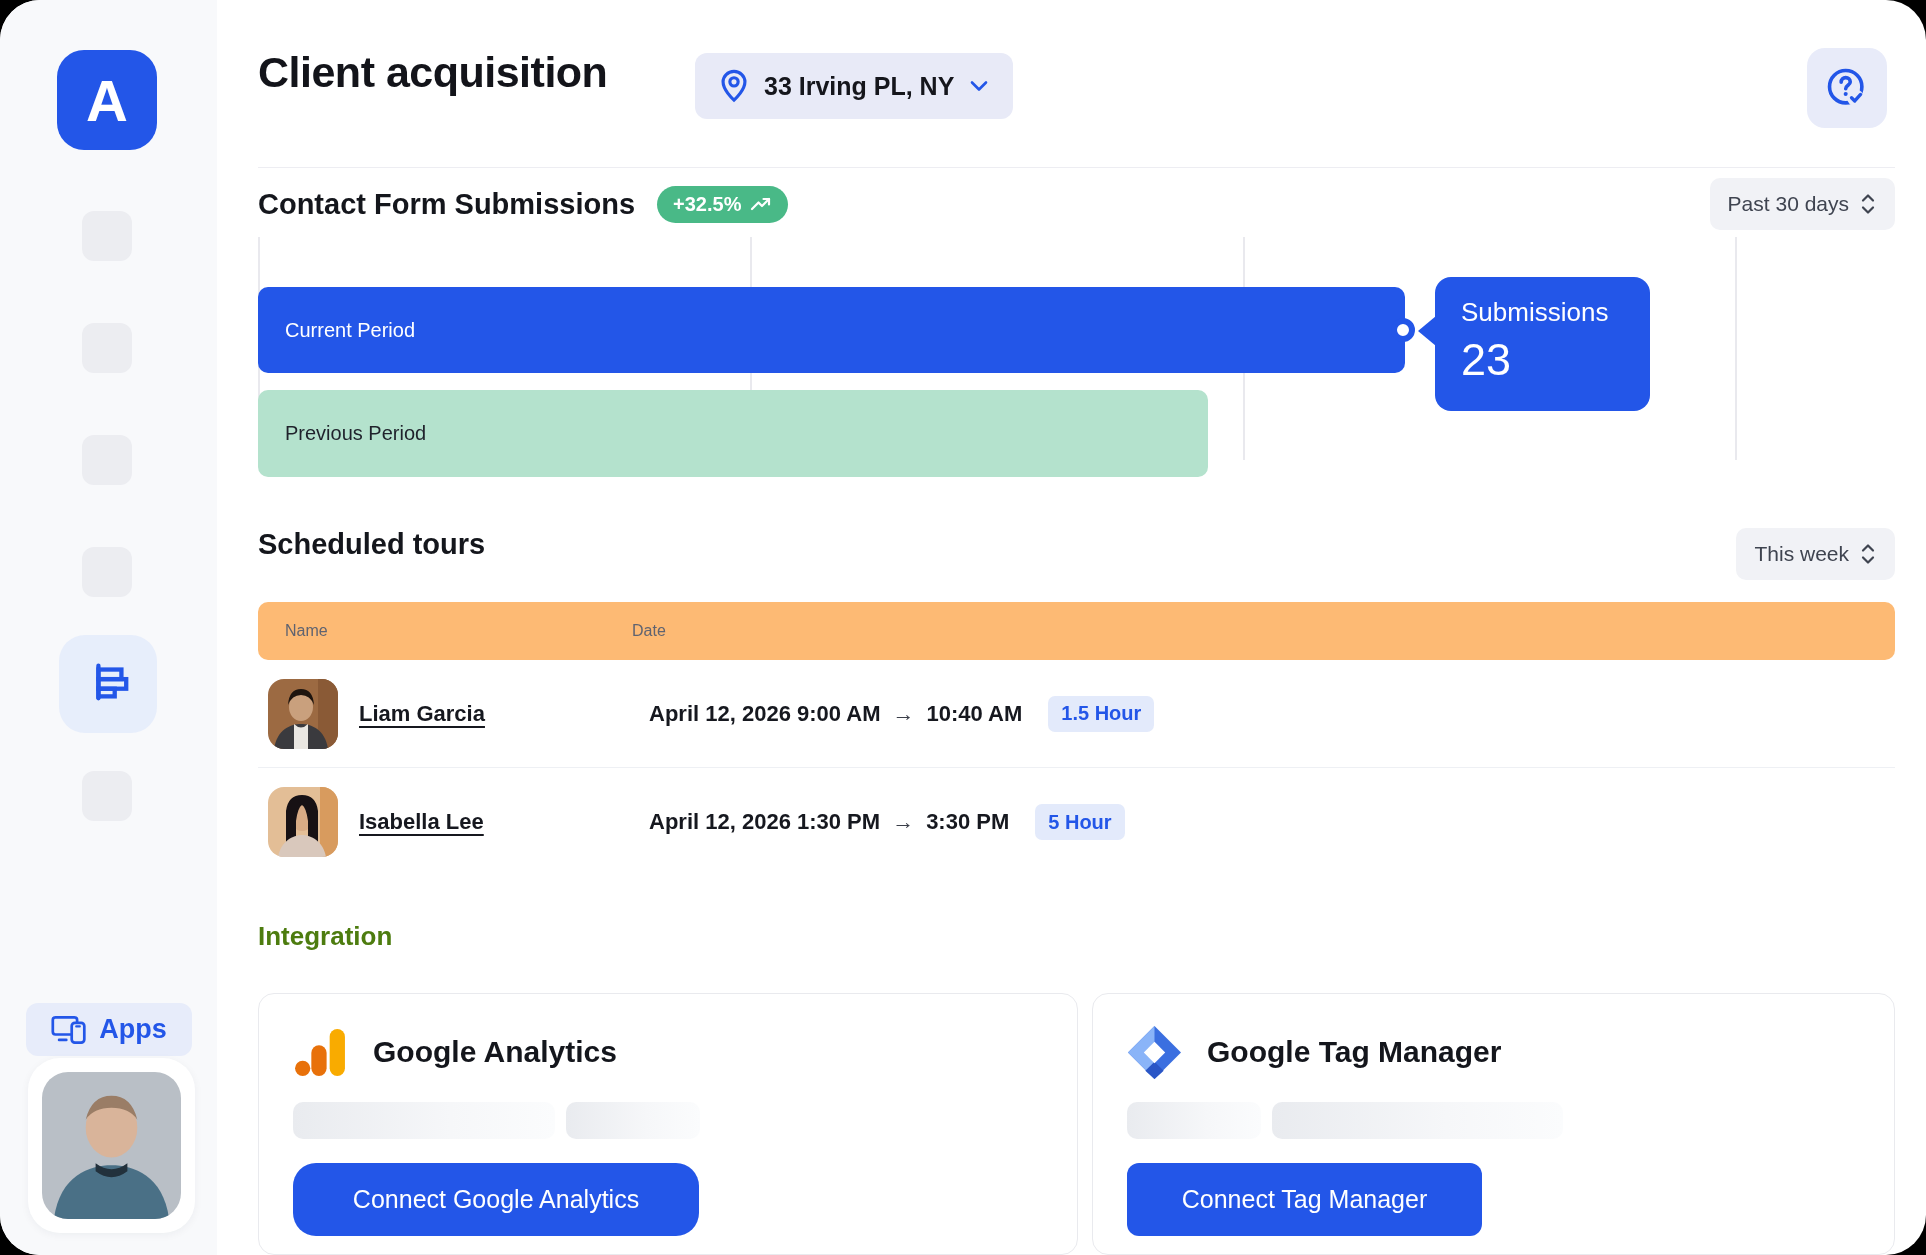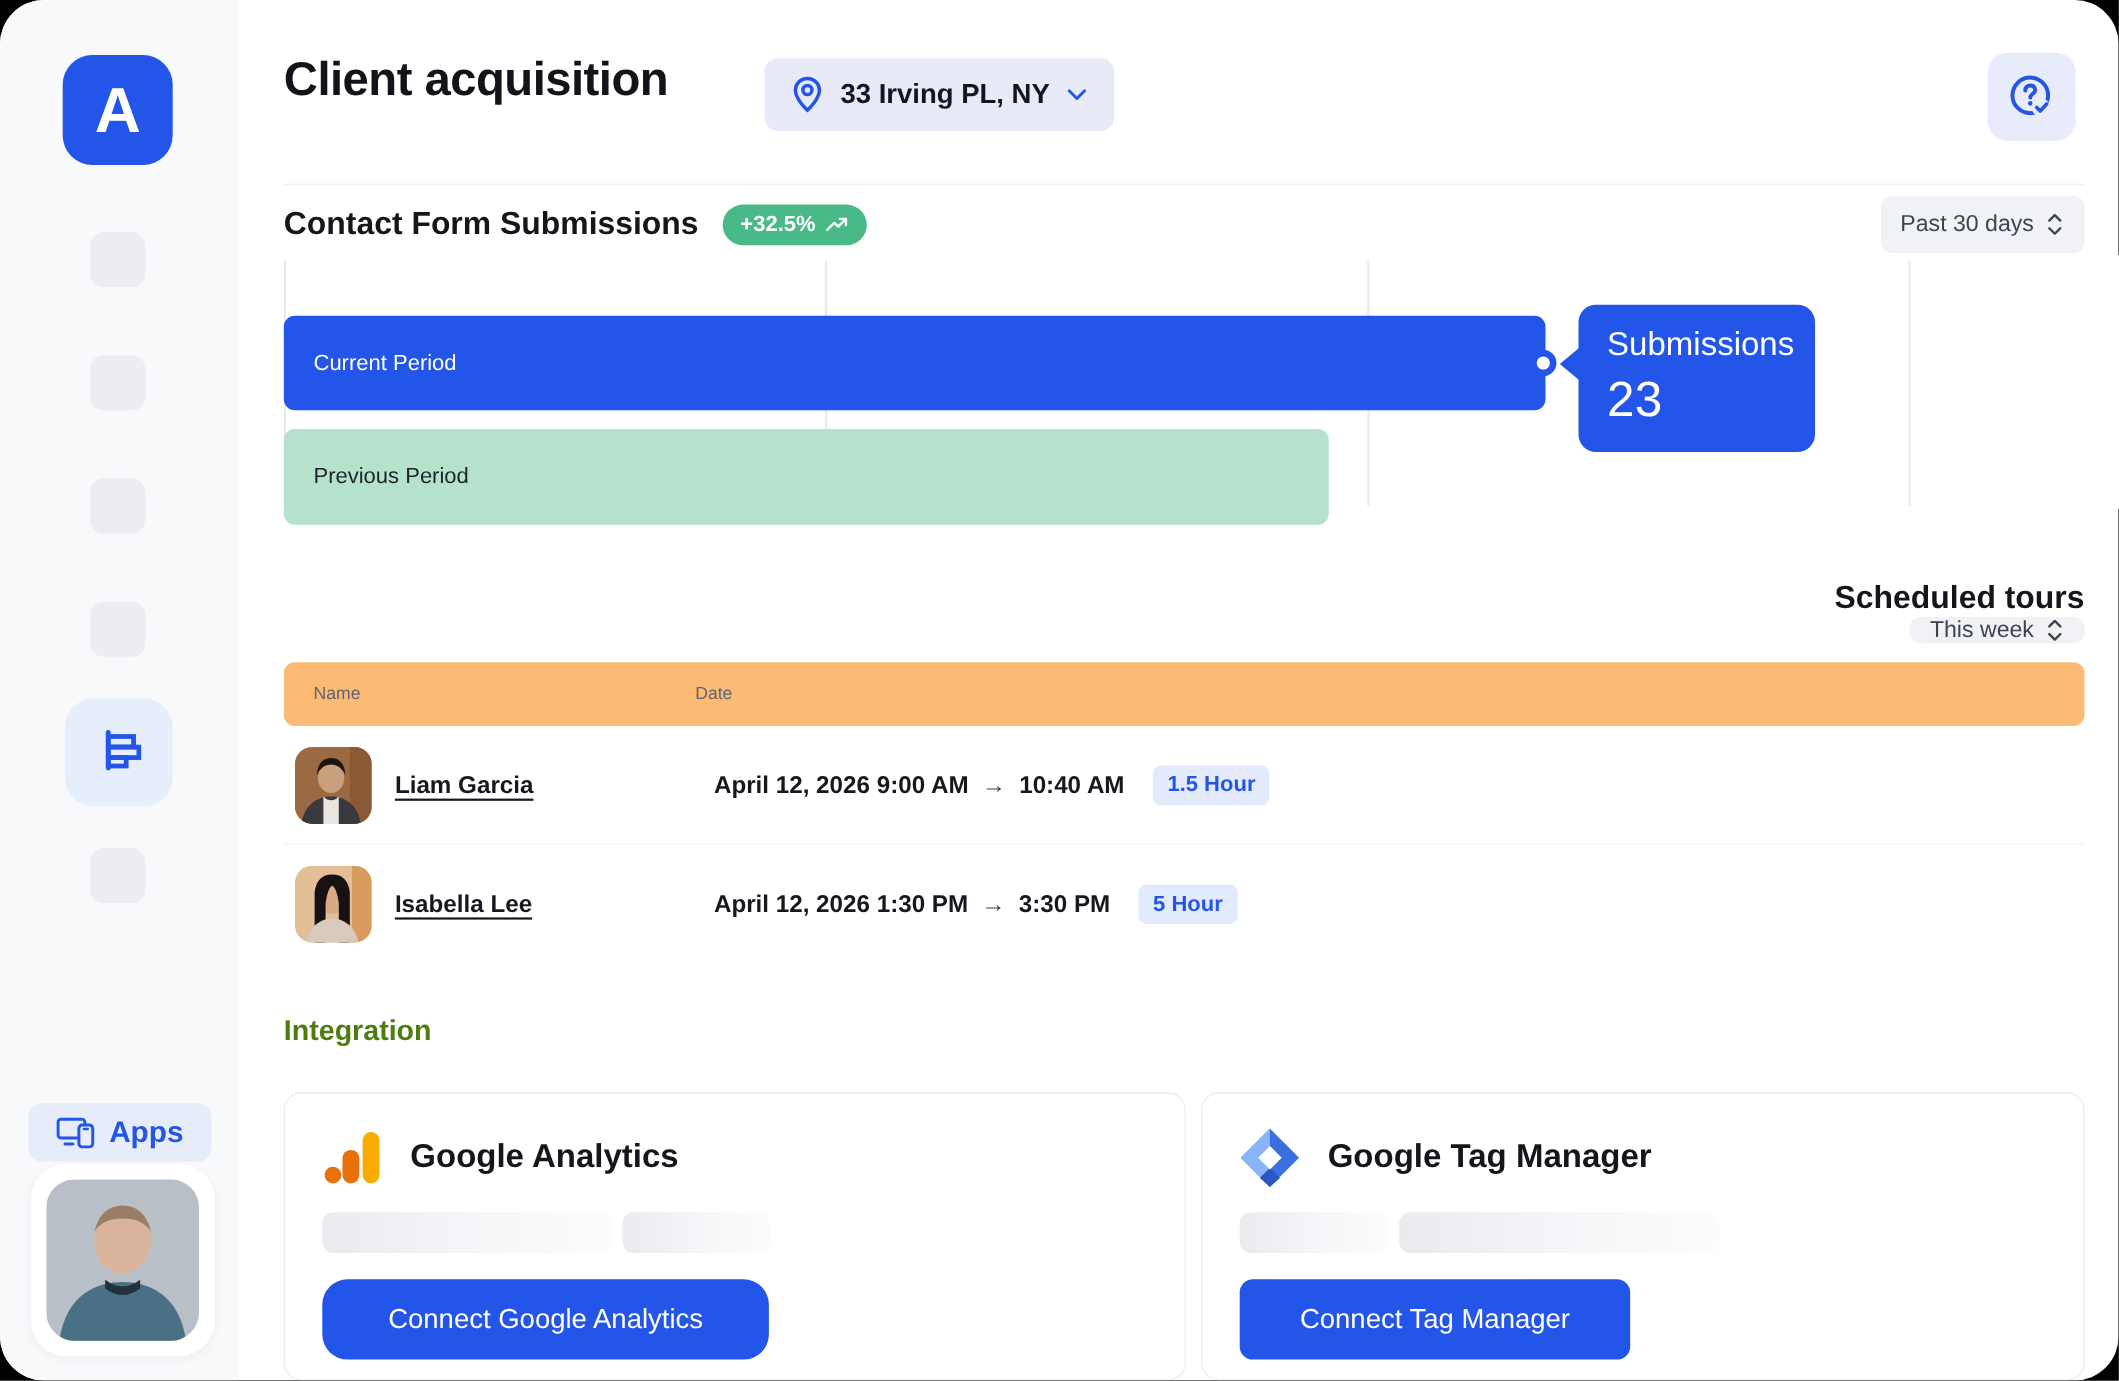--- a/index.html
+++ b/index.html
@@ -42,27 +42,27 @@
   .gridline{position:absolute;top:0;width:1.5px;height:223px;background:#E9E9EE;}
   .bar{position:absolute;left:0;border-radius:10px;display:flex;align-items:center;cursor:pointer;}
   .bar-current{top:50px;height:86px;width:1147px;background:#2356E8;}
   .bar-current .bar-label{color:#fff;font-size:20px;margin-left:27px;}
   .bar-previous{top:153px;height:87px;width:950px;background:#B4E2CD;}
   .bar-previous .bar-label{color:#1F222B;font-size:20px;margin-left:27px;}
   .bar-dot{position:absolute;left:1133px;top:81px;width:24px;height:24px;border-radius:50%;
         background:#fff;border:6px solid #2356E8;}
   .tooltip{position:absolute;left:1177px;top:40px;width:215px;height:134px;border-radius:16px;background:#2356E8;
         color:#fff;padding:20px 0 0 26px;}
-  .tooltip .t-label{font-size:30px;}
+  .tooltip .t-label{font-size:26px;}
   .tooltip .t-value{font-size:45px;margin-top:6px;}
   .tooltip .t-arrow{position:absolute;left:-17px;top:39px;width:0;height:0;
         border-top:15px solid transparent;border-bottom:15px solid transparent;border-right:18px solid #2356E8;}
 
   
-  .tours-head{position:absolute;left:0;top:528px;width:100%;height:56px;display:flex;align-items:flex-end;flex-direction:column;}
+  .tours-head{position:absolute;left:0;top:528px;width:100%;height:56px;display:flex;align-items:flex-start;}
   .table-header{position:absolute;left:0;top:602px;width:100%;height:58px;background:#fdba74;border-radius:10px;
         display:flex;align-items:center;font-size:16px;color:#5F6370;}
   .col-name{position:absolute;left:27px;}
   .col-date{position:absolute;left:374px;}
   .t-row{position:absolute;left:0;width:100%;height:108px;display:flex;align-items:center;cursor:pointer;}
   .t-row.first{top:660px;border-bottom:1.5px solid #EEF0F4;}
   .t-row.second{top:768px;}
   .t-avatar{position:absolute;left:10px;width:70px;height:70px;border-radius:16px;overflow:hidden;}
   .t-name{position:absolute;left:101px;font-size:22px;font-weight:600;color:#16181F;
         text-decoration:underline;text-underline-offset:5px;cursor:pointer;}

